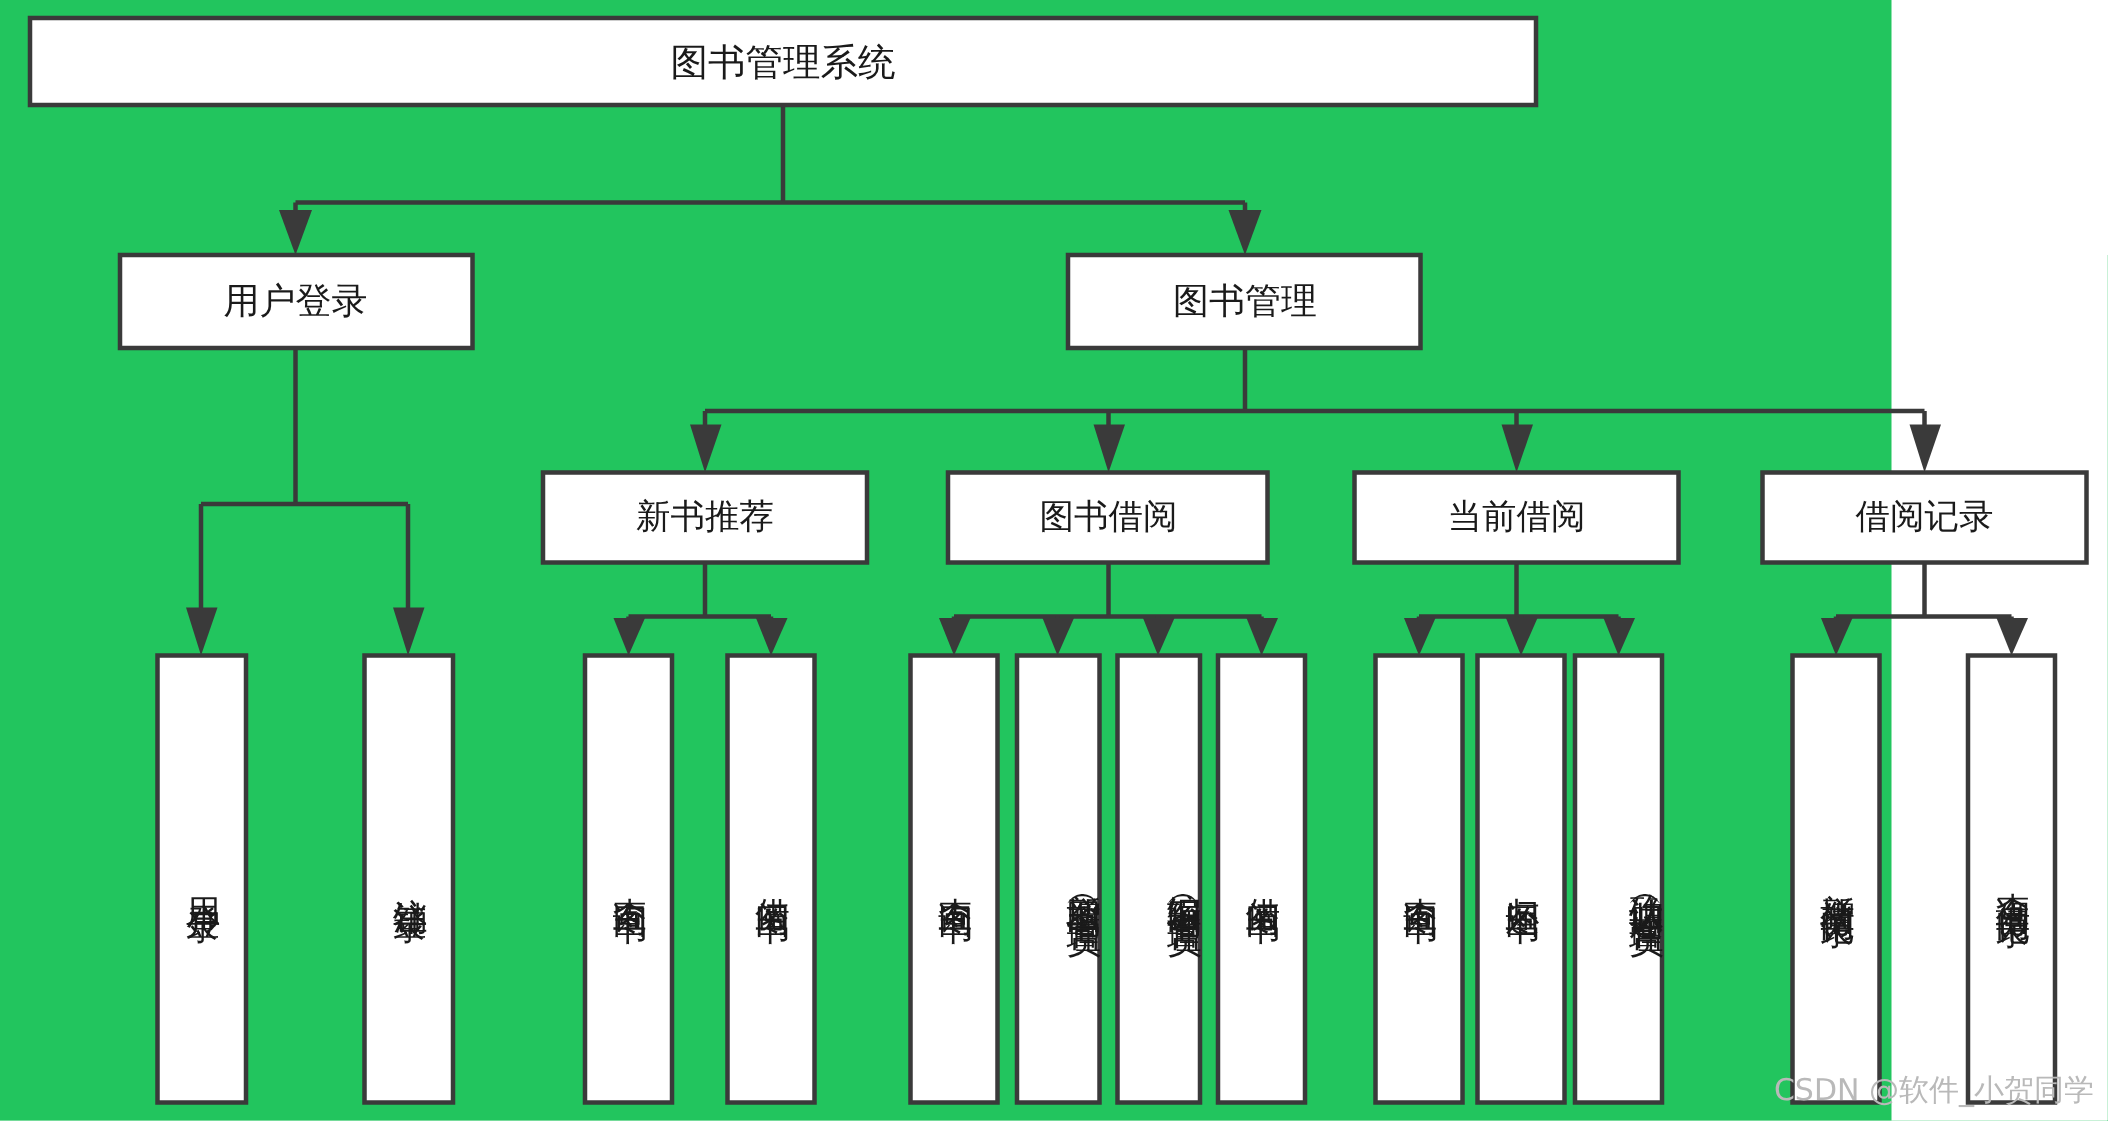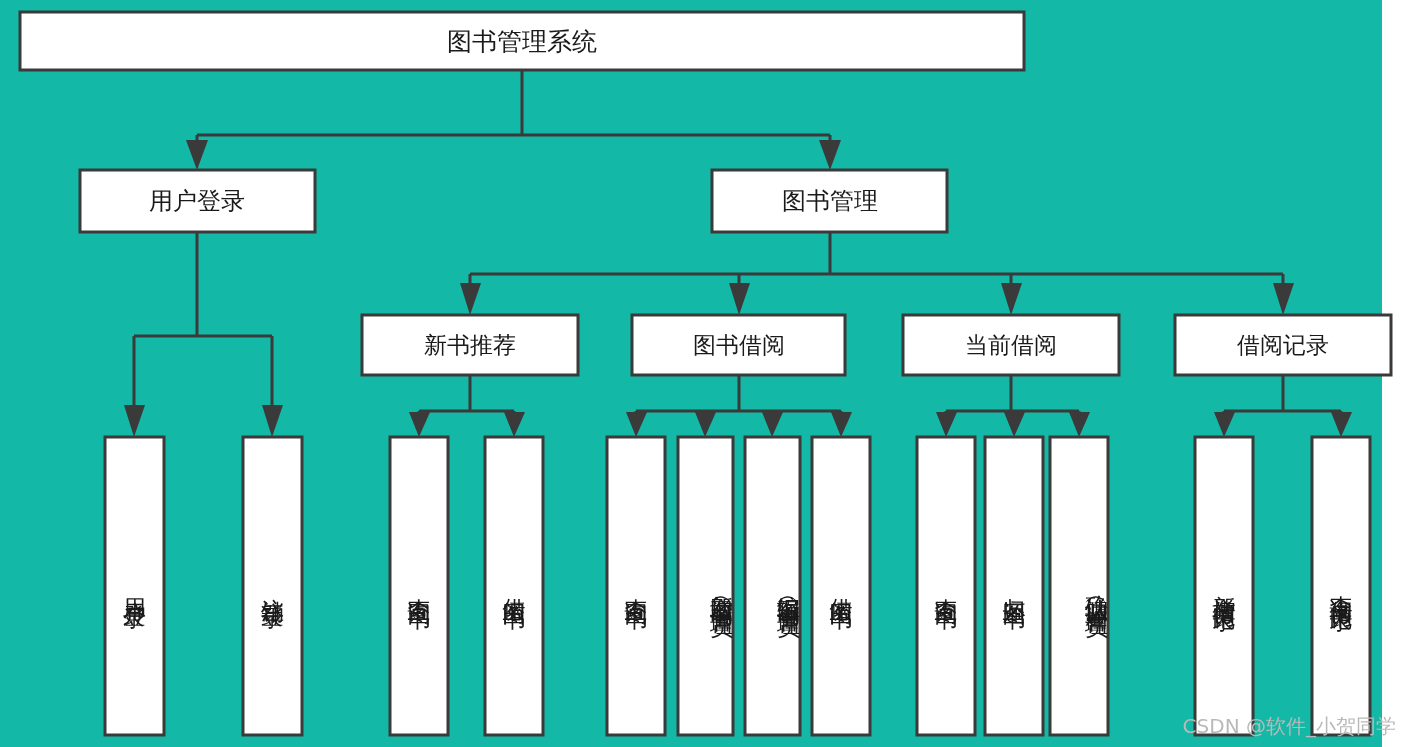--- a/index.html
+++ b/index.html
@@ -8,23 +8,23 @@
     background: #ffffff;
   }
   body {
     width: 1405px;
     height: 747px;
     overflow: hidden;
     font-family: "DejaVu Sans", "Liberation Sans", sans-serif;
   }
   #diagram-root {
     position: relative;
-    width: 1382px;
+    width: 1261px;
     height: 747px;
-    background: #14b8a6;
+    background: #22c55e;
   }
   svg.diagram-canvas {
     position: absolute;
     left: 0;
     top: 0;
     width: 1405px;
     height: 747px;
     display: block;
   }
   .node-box {

